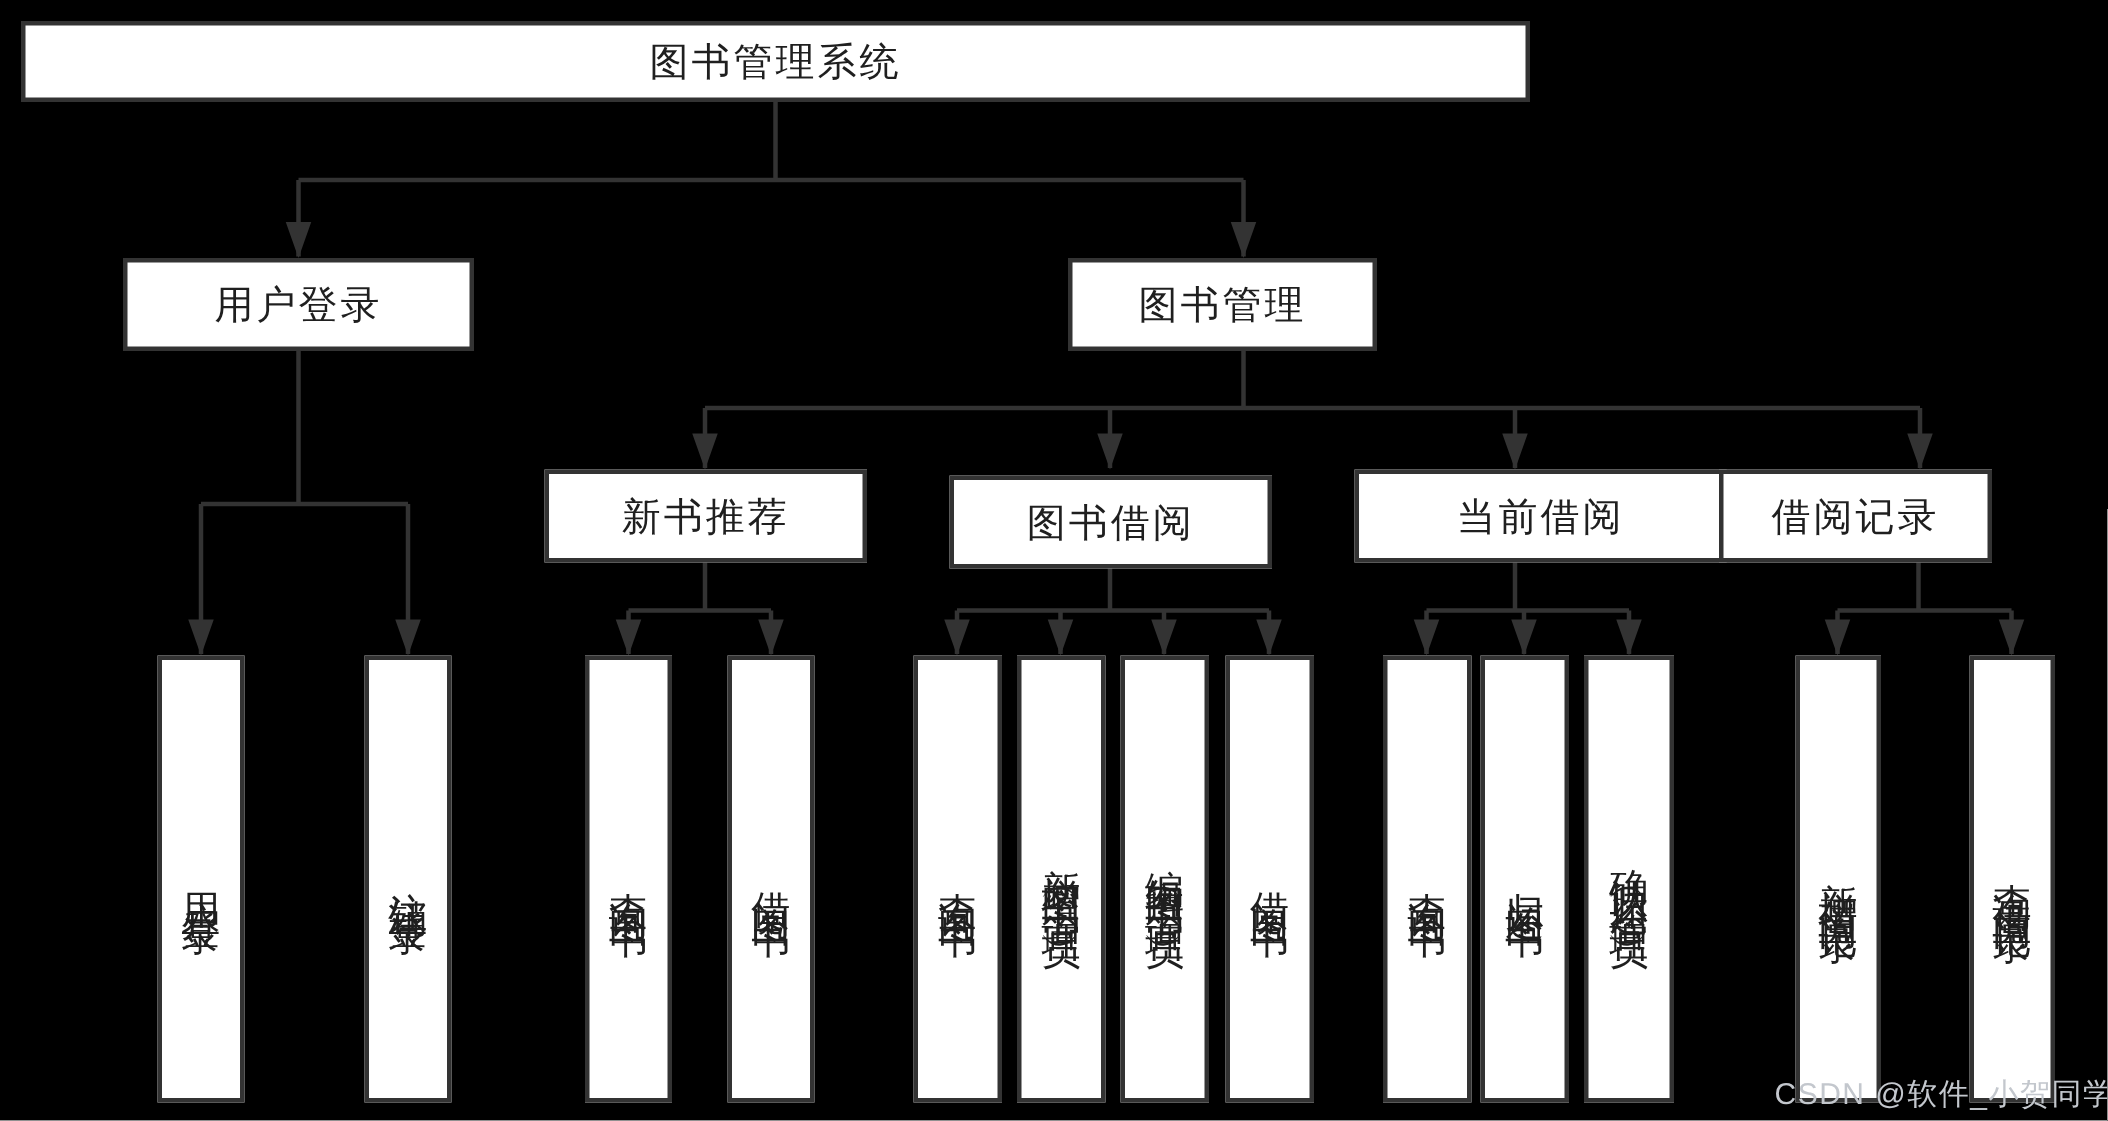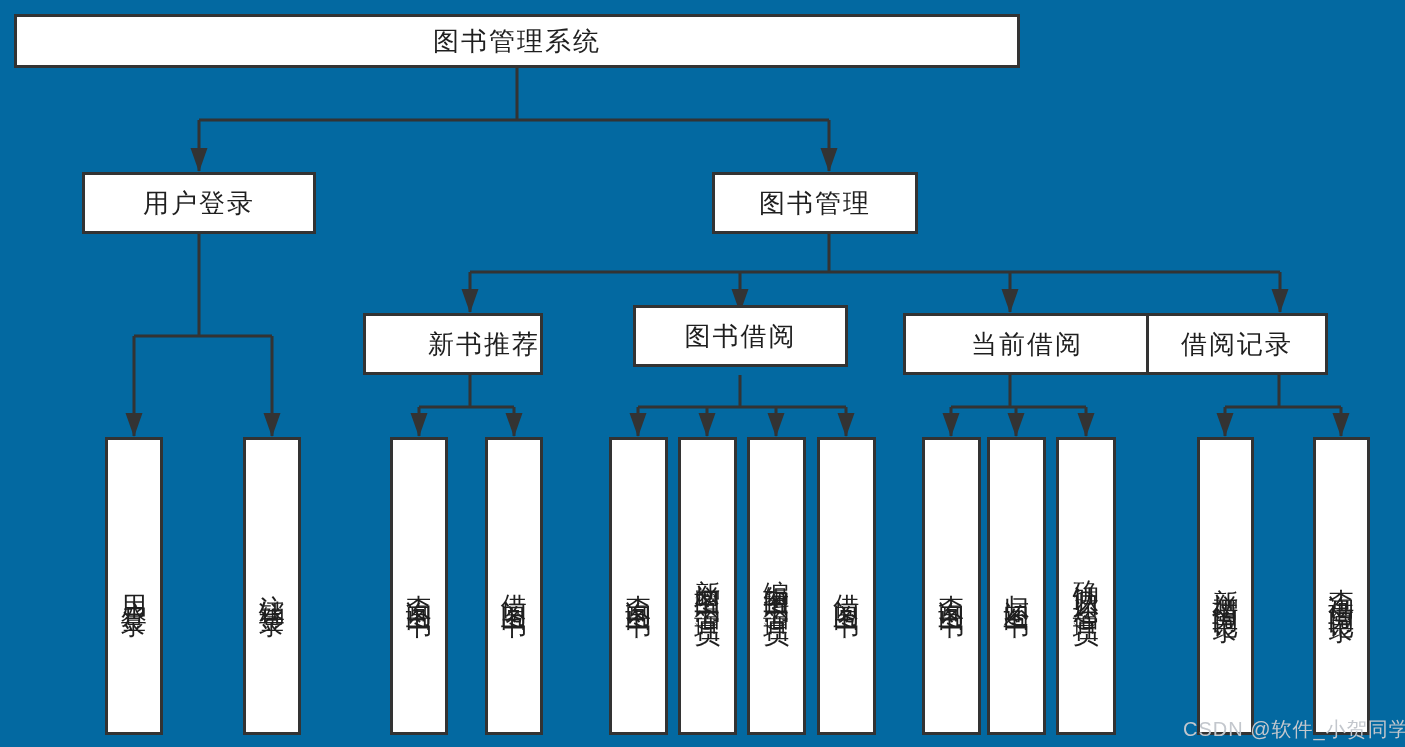--- a/index.html
+++ b/index.html
@@ -1,20 +1,20 @@
 <!DOCTYPE html>
 <html><head>
 <meta charset="utf-8">
 <style>
   html, body { margin: 0; padding: 0; background: #ffffff; }
   #canvas {
     position: relative;
     width: 1405px;
     height: 747px;
-    background: #0369a1;
+    background: #000000;
     font-family: "Liberation Sans", "DejaVu Sans", sans-serif;
     overflow: hidden;
   }
   #wires {
     position: absolute;
     left: 0; top: 0;
     width: 1405px; height: 747px;
   }
   .box {
     position: absolute;
@@ -33,22 +33,22 @@
   .box.v span {
     writing-mode: vertical-rl;
     text-orientation: mixed;
     letter-spacing: 6px;
     line-height: 1.1;
   }
   
   #n-root      { left: 14px;   top: 14px;  width: 1006px; height: 54px; }
   #n-login     { left: 82px;   top: 172px; width: 234px;  height: 62px; }
   #n-bookmgmt  { left: 712px;  top: 172px; width: 206px;  height: 62px; }
-  #n-newbook   { left: 363px;  top: 313px; width: 180px;  height: 62px; justify-content: flex-end; }
-  #n-borrow    { left: 633px;  top: 305px; width: 215px;  height: 62px; }
+  #n-newbook   { left: 363px;  top: 313px; width: 215px;  height: 62px; }
+  #n-borrow    { left: 633px;  top: 317px; width: 215px;  height: 62px; }
   #n-current   { left: 903px;  top: 313px; width: 248px;  height: 62px; }
   #n-records   { left: 1146px; top: 313px; width: 182px;  height: 62px; }
   
   .box.v { top: 437px; height: 298px; }
   #v-login-1   { left: 105px;  width: 58px; }
   #v-login-2   { left: 243px;  width: 58px; }
   #v-nb-1      { left: 390px;  width: 58px; }
   #v-nb-2      { left: 485px;  width: 58px; }
   #v-bb-1      { left: 609px;  width: 59px; }
   #v-bb-2      { left: 678px;  width: 59px; }

